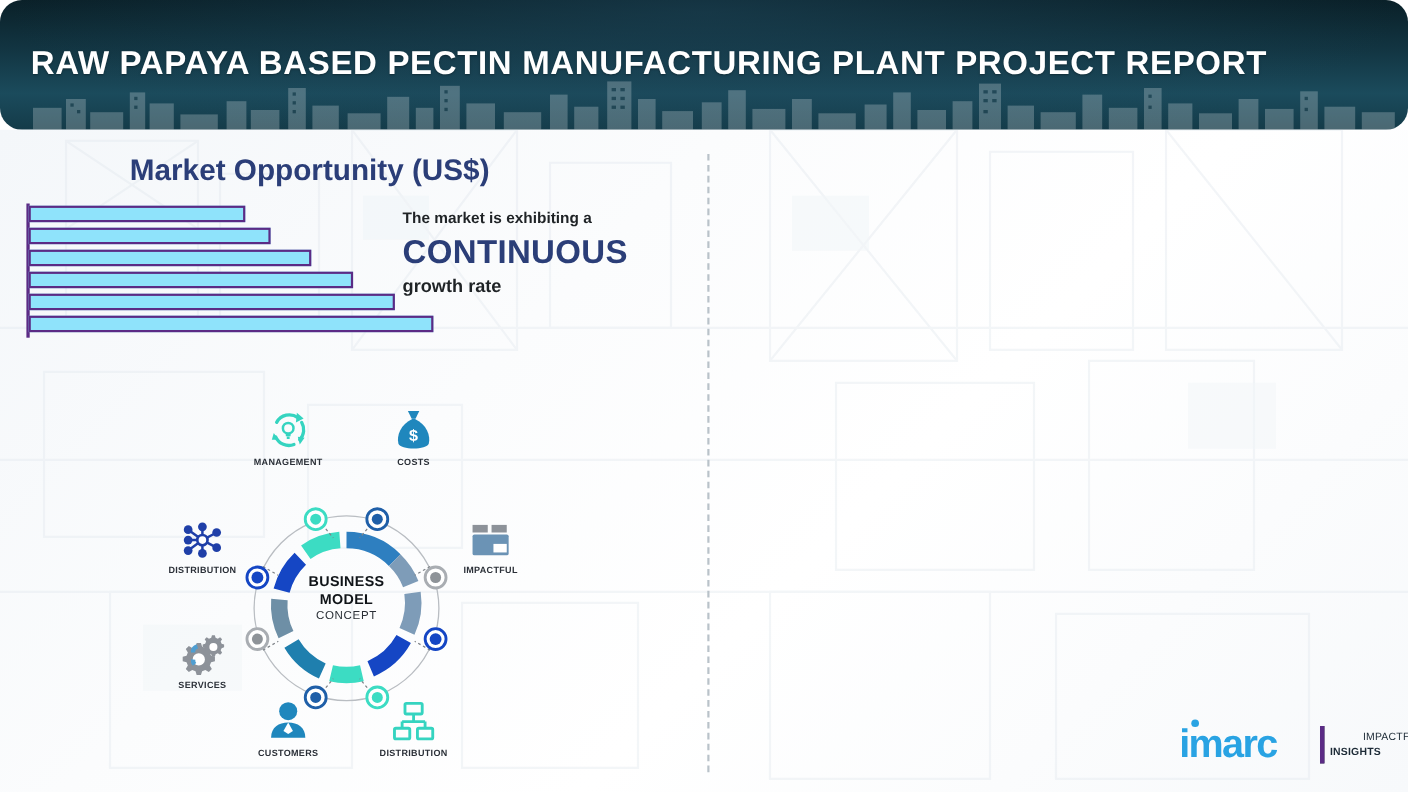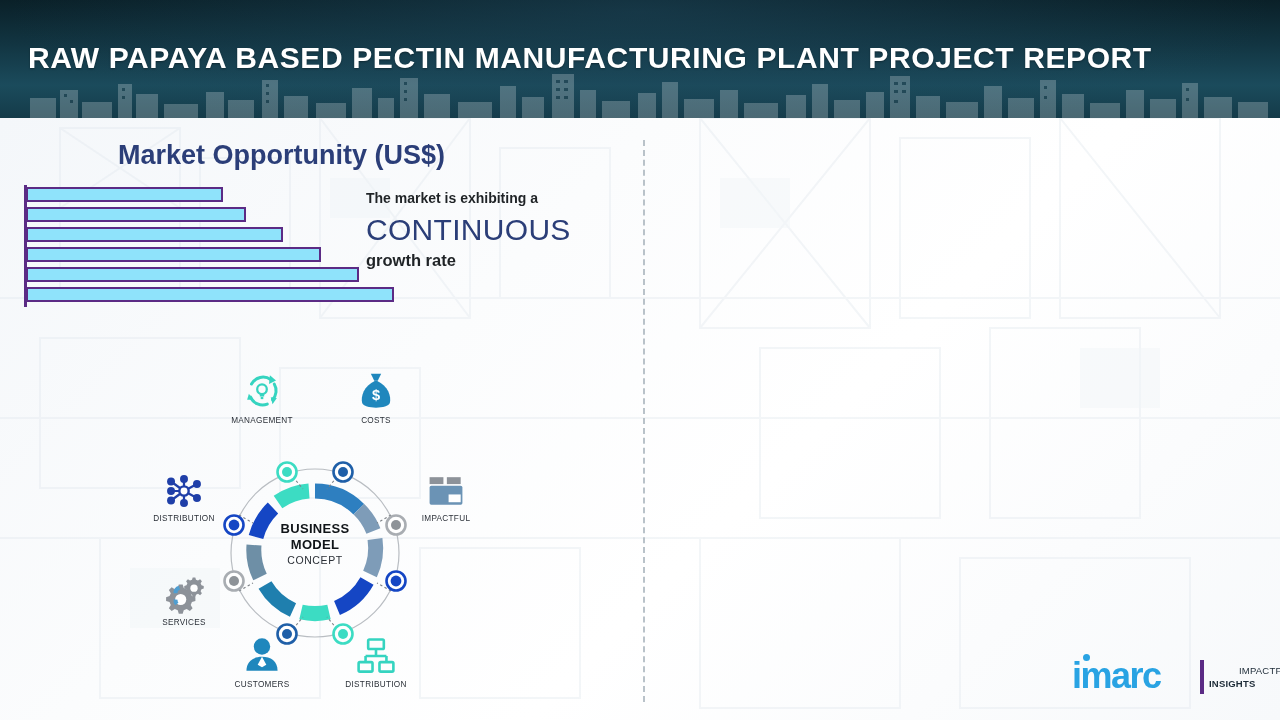--- a/index.html
+++ b/index.html
@@ -10,20 +10,21 @@
   }
   .slide{position:relative;width:1280px;height:720px;overflow:hidden;background:#fff;}
 
   
   .header{
     position:absolute;left:0;top:0;width:1280px;height:118px;
     background:
       radial-gradient(ellipse 900px 200px at 50% 10%, rgba(30,70,90,0.55) 0%, rgba(10,35,48,0) 70%),
       linear-gradient(180deg,#0a2028 0%, #123542 38%, #1b4b5c 72%, #143b49 100%);
     overflow:hidden;
+    border-radius:20px;
   }
   .header .skyline{
     position:absolute;left:0;bottom:0;width:1280px;height:46px;opacity:.42;
   }
   .header-title{
     position:absolute;left:28px;top:41px;width:1180px;
     color:#ffffff;
     font-size:30px;font-weight:bold;letter-spacing:.6px;
     text-transform:uppercase;
     font-family:"Liberation Sans", sans-serif;
@@ -53,34 +54,34 @@
 
   .chart{position:absolute;left:24px;top:67px;width:380px;height:122px;}
   .axis{position:absolute;left:0;top:0;width:3px;height:122px;background:#5b2b85;}
   .bar{
     position:absolute;left:2px;height:15px;
     background:#8fe3fb;border:2px solid #5b2b85;box-sizing:border-box;
   }
 
   .mo-text{position:absolute;left:366px;top:72px;width:270px;}
   .mo-l1{font-size:14px;font-weight:bold;color:#1f2326;line-height:1.2;}
-  .mo-l2{font-size:30px;font-weight:normal;color:#2b3e78;line-height:1.25;margin-top:4px;letter-spacing:.3px;}
+  .mo-l2{font-size:30px;font-weight:bold;color:#2b3e78;line-height:1.25;margin-top:4px;letter-spacing:.3px;}
   .mo-l3{font-size:16.5px;font-weight:bold;color:#1f2326;line-height:1.2;margin-top:3px;}
 
   
   .rc-title{
     position:absolute;left:28px;top:268px;
     font-size:20px;font-weight:bold;color:#1f2326;
   }
 
   .bm{position:absolute;left:130px;top:250px;width:370px;height:330px;}
   .bm-item{position:absolute;width:96px;text-align:center;}
   .bm-item .ico{height:46px;display:flex;align-items:flex-end;justify-content:center;}
   .bm-item .lbl{
-    margin-top:4px;font-size:8.2px;letter-spacing:.3px;color:#2b3038;font-weight:normal;
+    margin-top:4px;font-size:8.2px;letter-spacing:.3px;color:#2b3038;font-weight:bold;
     font-family:"Liberation Sans", sans-serif;
   }
   .bm-center{position:absolute;left:85px;top:85px;width:200px;height:200px;}
   .bm-center .txt{
     position:absolute;left:0;top:68px;width:200px;text-align:center;
     font-family:"Liberation Sans", sans-serif;
   }
   .bm-center .t1{font-size:13px;font-weight:bold;color:#101418;line-height:1.22;letter-spacing:.3px;}
   .bm-center .t2{font-size:10.5px;color:#2a2f36;margin-top:1px;letter-spacing:.6px;}
 

